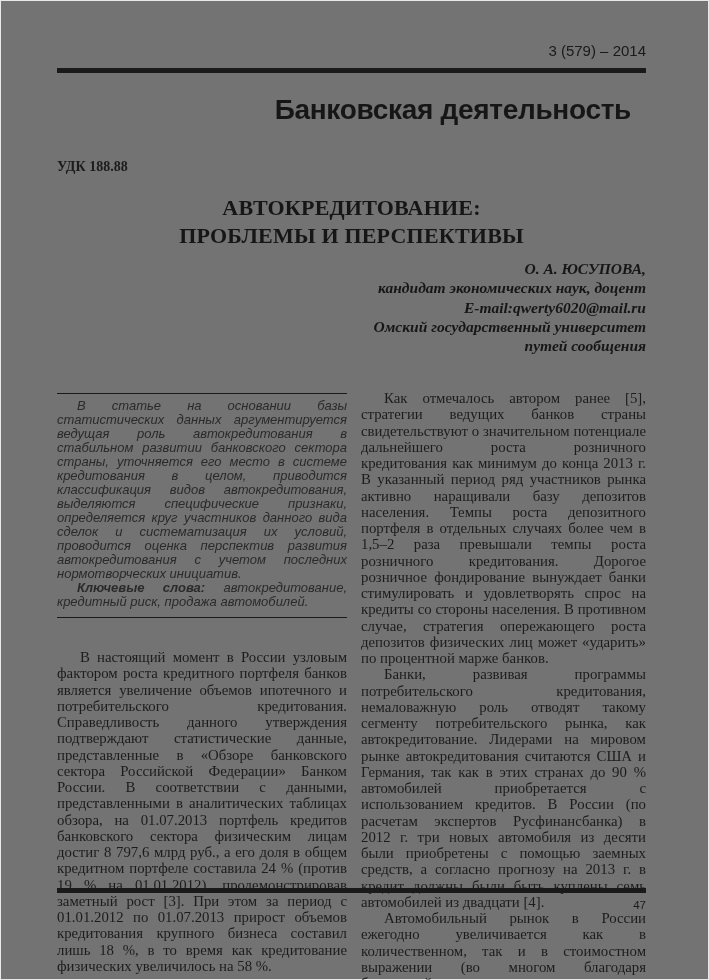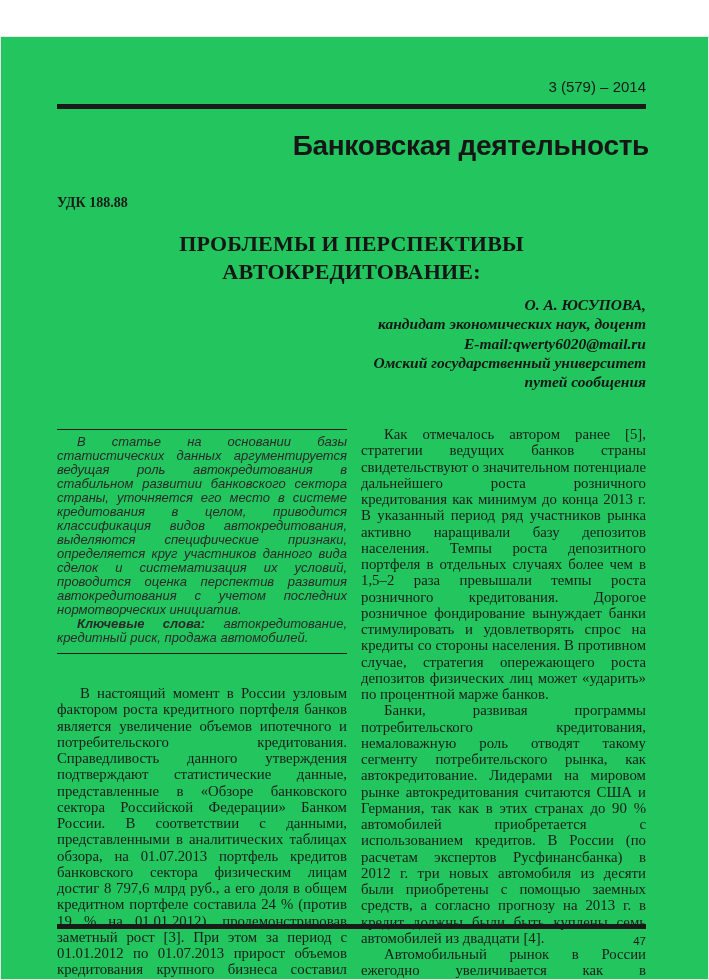--- a/index.html
+++ b/index.html
@@ -11,23 +11,22 @@
     width: 709px;
     height: 980px;
     position: relative;
     overflow: hidden;
     color: #1c1c1c;
     font-family: "Liberation Serif", "DejaVu Serif", serif;
   }
   .page {
     position: absolute;
     inset: 0;
-    background: #22c55e;
+    background: #737373;
     box-shadow: inset 0 0 0 1px #e8e8e8;
-    margin-top: 36px;
   }
   
   .issue {
     position: absolute;
     top: 42px;
     right: 63px;
     font-family: "Liberation Sans", "DejaVu Sans", sans-serif;
     font-size: 15px;
     color: #1a1a1a;
   }
@@ -35,21 +34,21 @@
     position: absolute;
     left: 57px;
     right: 63px;
     height: 5px;
     background: #1a1a1a;
   }
   .rule-top { top: 68px; }
   .section-title {
     position: absolute;
     top: 94px;
-    right: 60px;
+    right: 78px;
     font-family: "Liberation Sans", "DejaVu Sans", sans-serif;
     font-size: 28px;
     font-weight: bold;
     letter-spacing: -0.3px;
     color: #161616;
   }
   .udk {
     position: absolute;
     top: 159px;
     left: 57px;
@@ -142,22 +141,22 @@
 
 <div class="page">
 
   <div class="issue">3 (579) – 2014</div>
   <div class="rule rule-top"></div>
   <div class="section-title">Банковская деятельность</div>
 
   <div class="udk">УДК 188.88</div>
 
   <div class="article-title">
+    <div>АВТОКРЕДИТОВАНИЕ:</div>
     <div>ПРОБЛЕМЫ И ПЕРСПЕКТИВЫ</div>
-    <div>АВТОКРЕДИТОВАНИЕ:</div>
   </div>
 
   <div class="author-block">
     <div>О. А. ЮСУПОВА,</div>
     <div>кандидат экономических наук, доцент</div>
     <div>E-mail:qwerty6020@mail.ru</div>
     <div>Омский государственный университет</div>
     <div>путей сообщения</div>
   </div>
 

